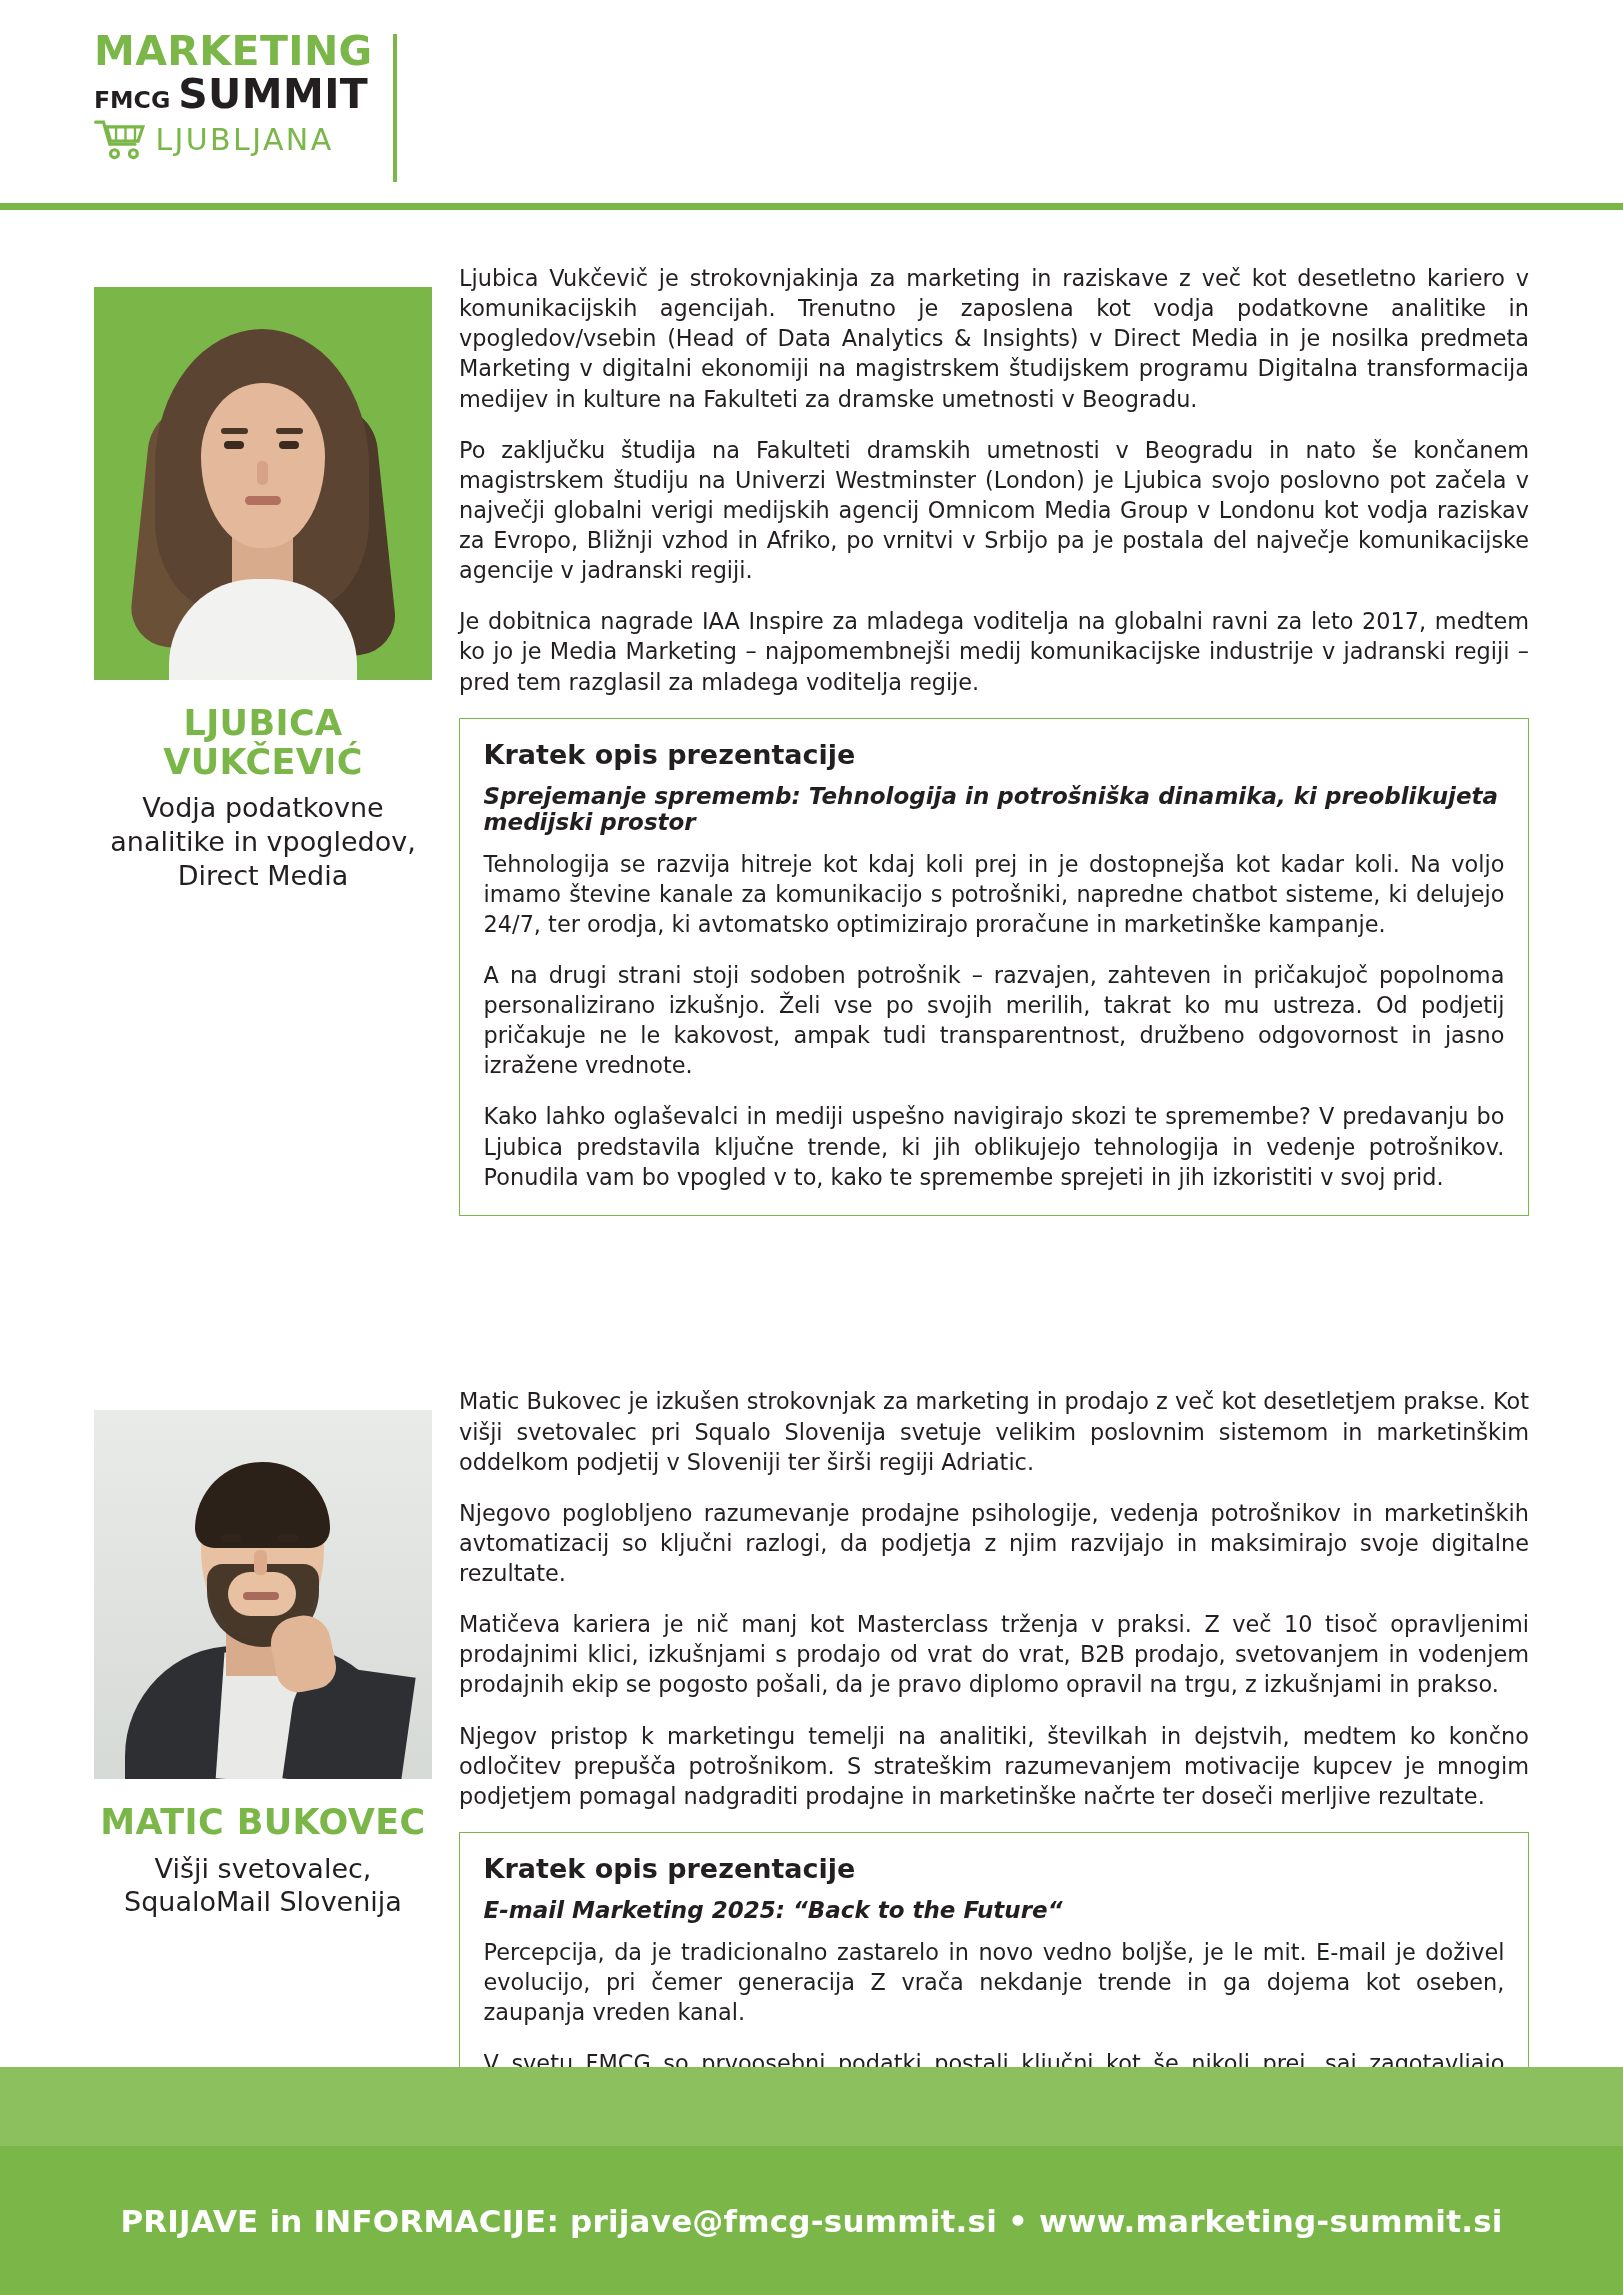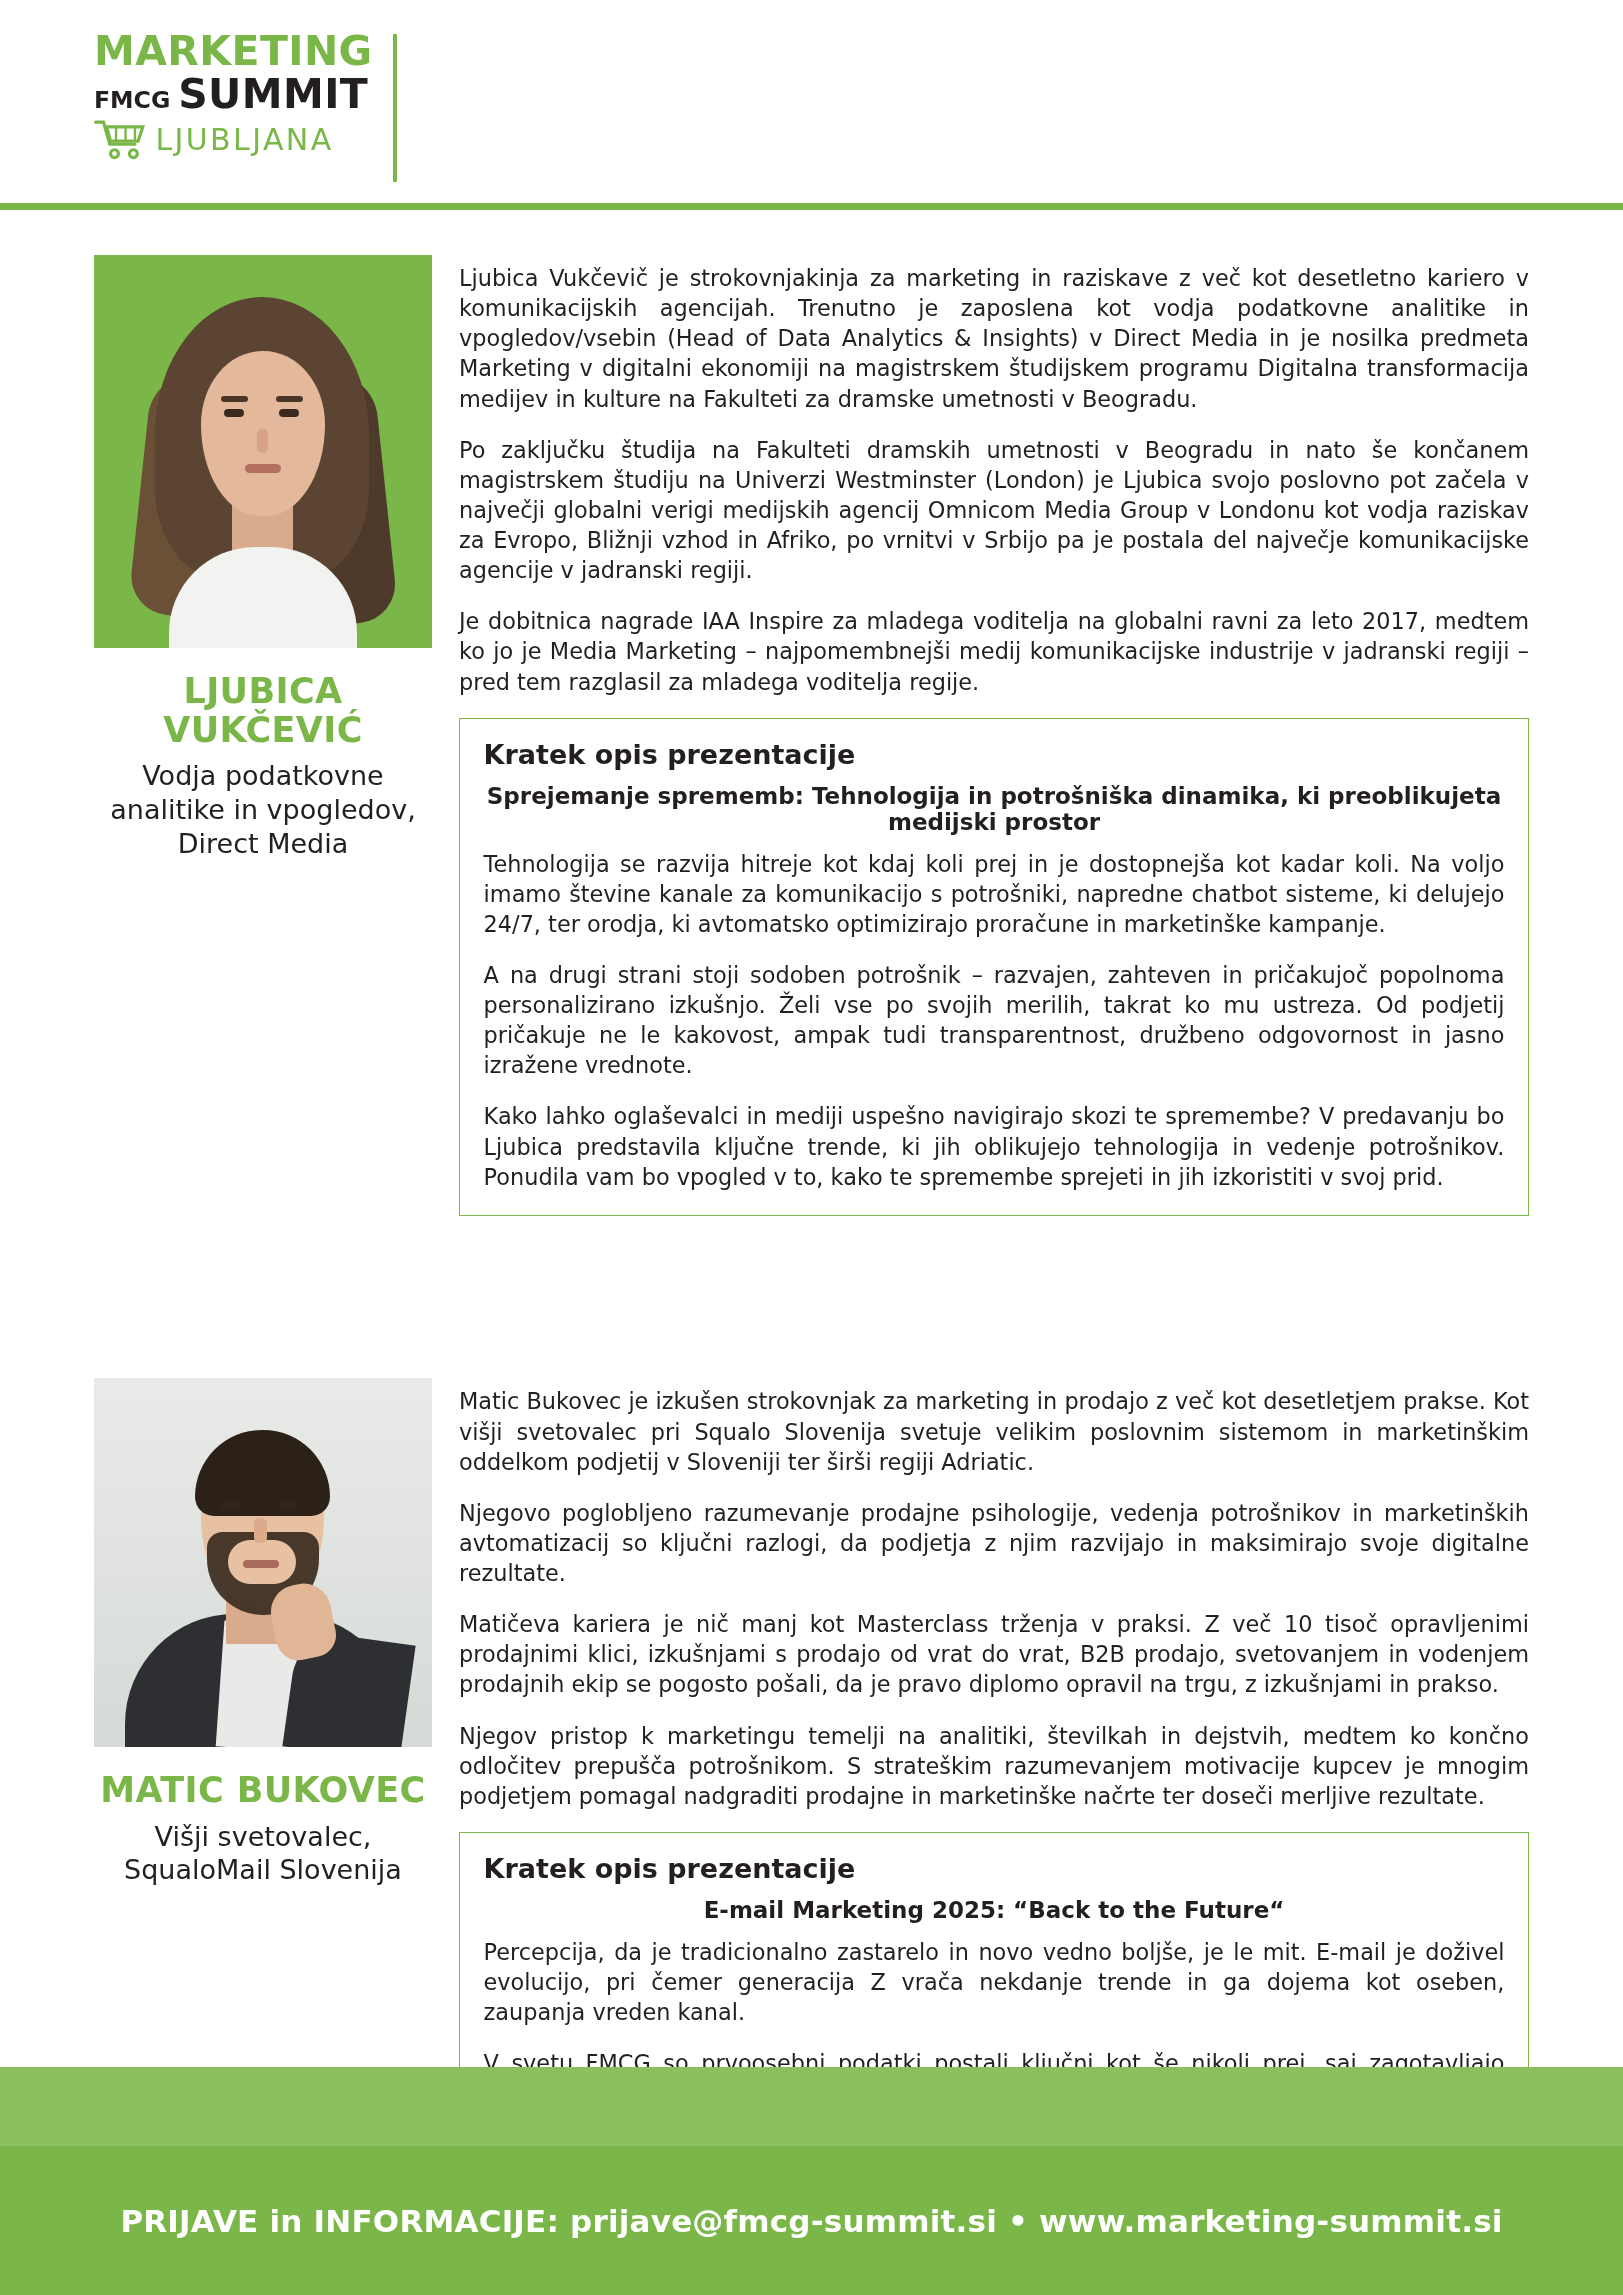--- a/index.html
+++ b/index.html
@@ -128,21 +128,21 @@
   
   .content { padding: 0 94px; }
 
   .speaker {
     display: flex;
     align-items: flex-start;
   }
   .speaker-left {
     width: 338px;
     flex: 0 0 338px;
-    padding-top: 52px;
+    padding-top: 84px;
   }
   .photo {
     width: 338px;
     height: 393px;
     background: #7ab648;
     position: relative;
     overflow: hidden;
   }
   .photo.p2 { height: 369px; background: #dfe3e0; }
 
@@ -268,24 +268,24 @@
   .box-title {
     font-family: "DejaVu Sans", sans-serif;
     font-weight: bold;
     font-size: 27px;
     color: #231f20;
     margin: 0 0 12.6px 0;
   }
   .box-subtitle {
     font-family: "DejaVu Sans", sans-serif;
     font-weight: bold;
+    font-style: italic;
     font-size: 23px;
     color: #231f20;
     margin: 0 0 14px 0;
-    text-align: center;
   }
 
   .gap { height: 110px; }
 
   
   .footer {
     position: absolute;
     left: 0;
     bottom: 0;
     width: 1623px;

